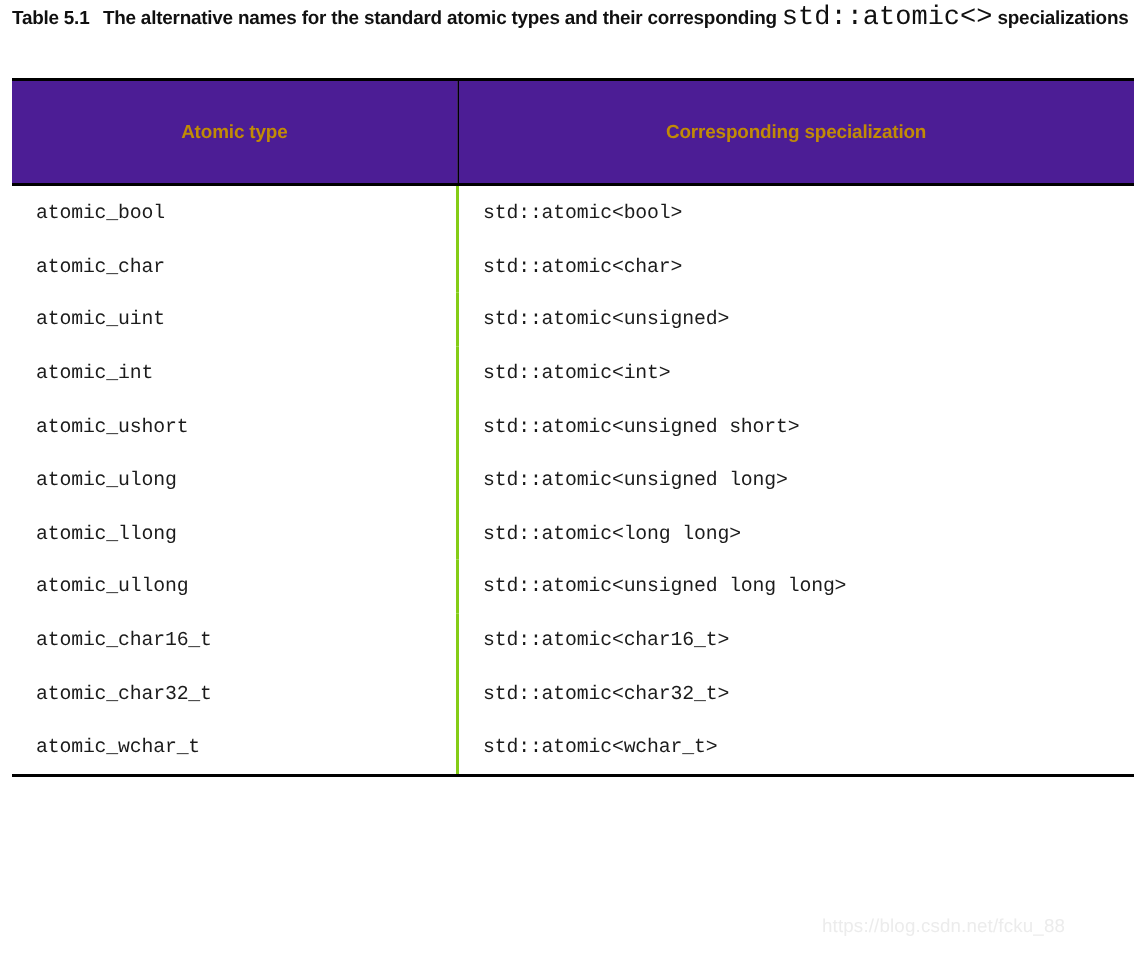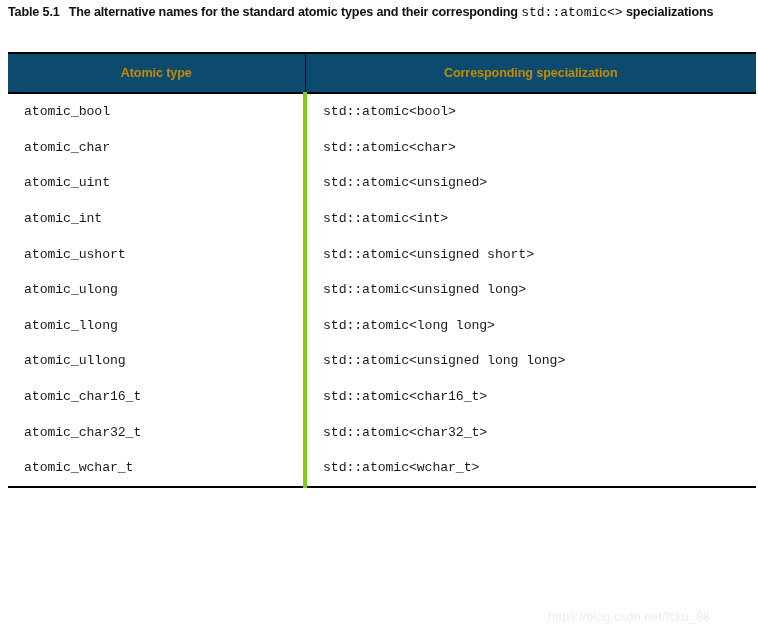--- a/index.html
+++ b/index.html
@@ -38,63 +38,63 @@
   .caption .cap-label {
     white-space: nowrap;
   }
   .caption .cap-gap {
     display: inline-block;
     width: 9px;
   }
   .caption .mono {
     font-family: "Liberation Mono", "DejaVu Sans Mono", monospace;
     font-weight: normal;
-    font-size: 13px;
+    font-size: 18px;
     letter-spacing: 0px;
   }
 
   
   .tbl {
     position: absolute;
     left: 8px;
     top: 52px;
     width: 748px;
     border-collapse: collapse;
     table-layout: fixed;
   }
   .tbl col.c1 { width: 297px; }
   .tbl col.c2 { width: 451px; }
 
   .tbl thead th {
-    background: #0c4a6e;
+    background: #4c1d95;
     color: #c18b06;
     font-family: "Liberation Sans", sans-serif;
     font-weight: bold;
     font-size: 12.6px;
     letter-spacing: -0.1px;
     text-align: center;
     height: 38px;
-    padding: 0;
+    padding: 15px;
     border-top: 2px solid #000000;
     border-bottom: 2px solid #000000;
     vertical-align: middle;
   }
   .tbl thead th.col-left  { border-right: 1px solid #000000; }
 
   .tbl tbody td {
     font-family: "Liberation Mono", "DejaVu Sans Mono", monospace;
     font-size: 13.2px;
     color: #1b1b1b;
     height: 35.6px;
     padding: 0 0 0 16px;
     vertical-align: middle;
     white-space: pre;
     letter-spacing: -0.1px;
   }
-  .tbl tbody td.col-left { border-right: 4px solid #84cc16; }
+  .tbl tbody td.col-left { border-right: 2px solid #84cc16; }
   .tbl tbody tr:last-child td { border-bottom: 2px solid #000000; }
 
   
   .watermark {
     position: absolute;
     left: 548px;
     top: 610px;
     font-family: "Liberation Sans", sans-serif;
     font-size: 12.5px;
     color: #ececec;

